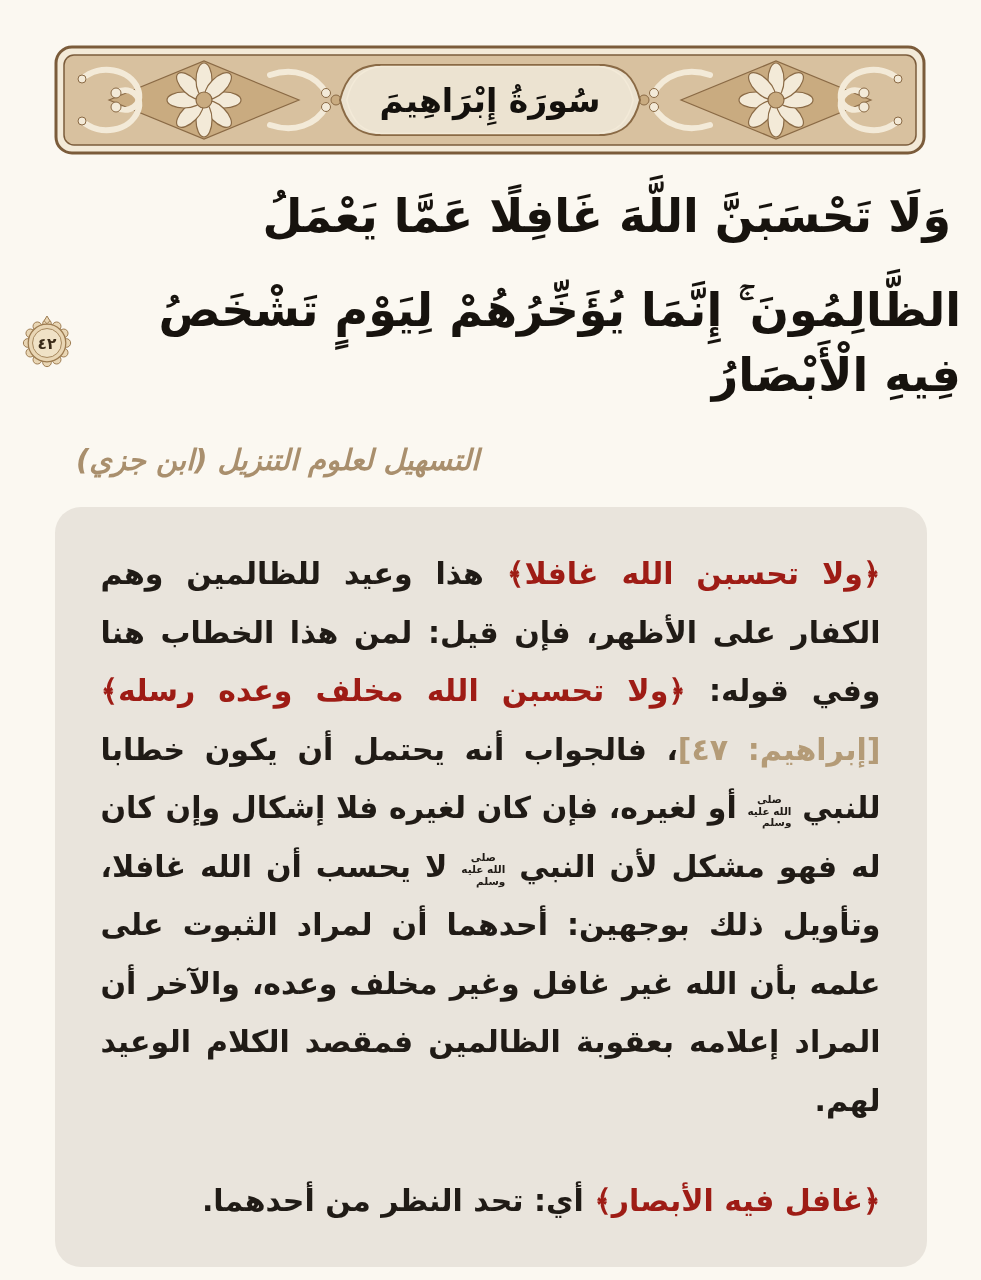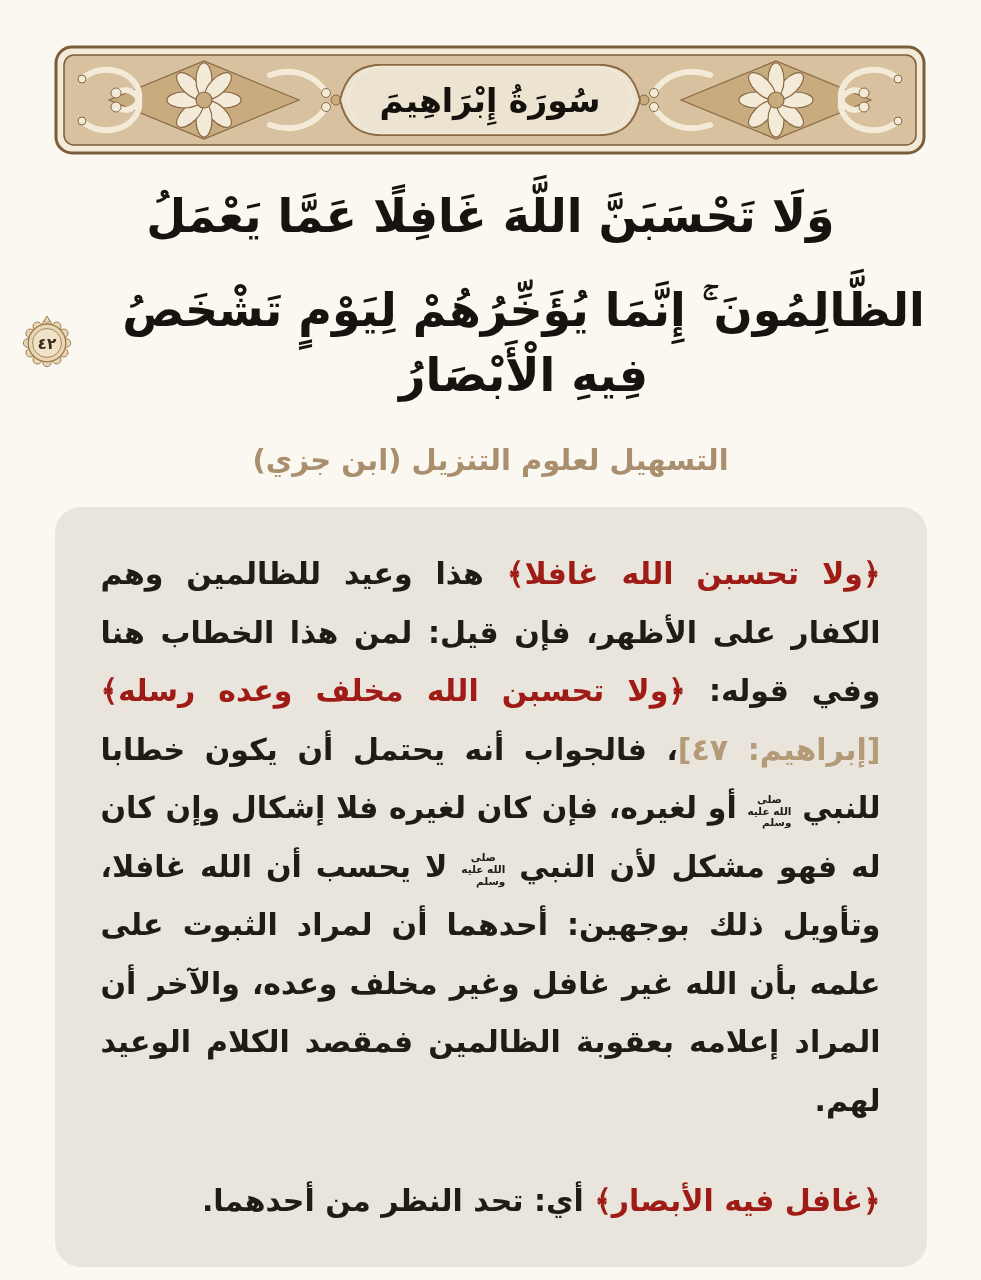--- a/index.html
+++ b/index.html
@@ -18,21 +18,21 @@
   .surah-title-text {
     font-family: "DejaVu Sans", sans-serif;
     font-weight: bold;
     font-size: 33px;
     fill: #14110d;
   }
 
   
   .verse-block {
     margin-top: 26px;
-    text-align: center;
+    text-align: right;
     color: #17130e;
     font-weight: bold;
   }
   .verse-line1 {
     font-size: 46px;
     line-height: 1.55;
     margin: 0 30px;
   }
   .verse-line2-row {
     margin: 26px 20px 0 20px;
@@ -45,24 +45,25 @@
   .verse-line2 { font-size: 46px; line-height: 1.4; }
   .ayah-rosette { flex: 0 0 auto; }
   .ayah-num-text {
     font-weight: bold; font-size: 16px; fill: #3a2b18;
     font-family: "DejaVu Sans", sans-serif;
   }
 
   
   .source-title {
     margin: 36px 76px 8px 76px;
-    text-align: center;
+    text-align: left;
     font-size: 29px;
     font-weight: 600;
     color: #a98f6d;
+    font-style: italic;
   }
 
   
   .commentary-card {
     box-sizing: border-box;
     width: 872px;
     margin: 30px auto 16px auto;
     background: #e9e4dc;
     border-radius: 26px;
     padding: 38px 46px 36px 46px;

